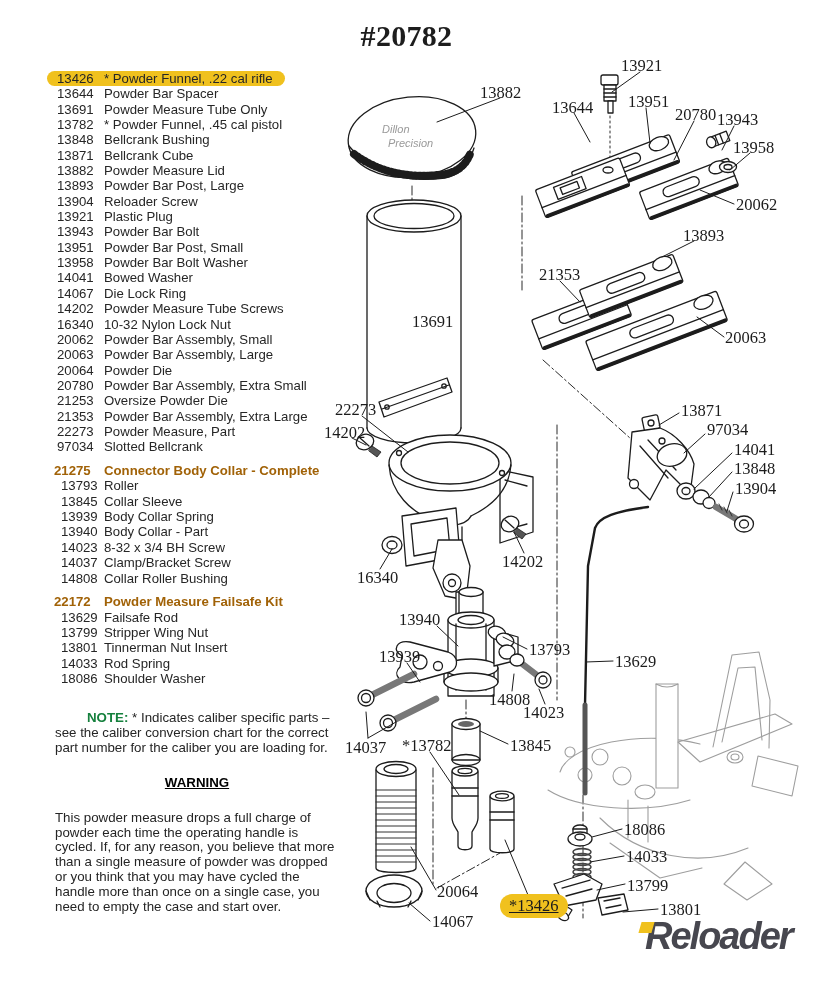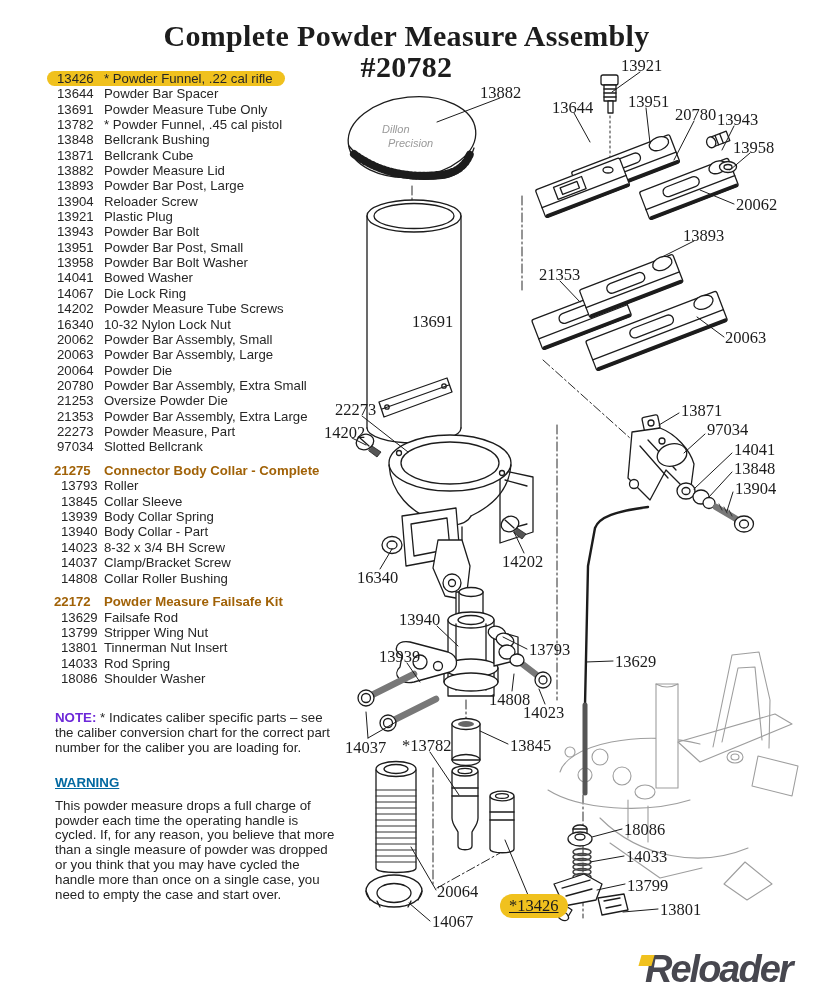--- a/index.html
+++ b/index.html
@@ -19,30 +19,30 @@
   .row{display:flex;height:15.35px;align-items:flex-start;font-size:13.2px;color:#262626;padding-left:10px;white-space:nowrap;}
   .row .num{width:47px;flex:none;}
   .row .desc{flex:none;}
   .row.hdr{font-weight:700;color:#a16207;margin-top:8.5px;padding-left:7px;}
   .row.hdr .num{width:50px;}
   .row.sub{padding-left:14px;}
   .row.sub .num{width:43px;}
   .row.hl{background:var(--accent);border-radius:10px;width:fit-content;padding-right:12px;}
   
   #note-block{left:55px;top:711px;width:284px;font-size:13.3px;line-height:14.8px;color:#252525;}
-  #note-block .lbl{font-weight:700;color:#6d28d9;}
+  #note-block .lbl{font-weight:700;color:#15803d;margin-left:32px;}
   #warning-block{left:55px;top:776px;width:284px;font-size:13.3px;line-height:14.8px;color:#252525;}
-  #warning-block .wtitle{font-weight:700;text-decoration:underline;text-align:left;width:100%;display:block;margin-bottom:8px;color:#0369a1;}
+  #warning-block .wtitle{font-weight:700;text-decoration:underline;text-align:center;width:100%;display:block;margin-bottom:20px;color:#000000;}
   #warning-block .wem{font-weight:700;font-style:italic;color:#161616;}
   
   #diagram-callouts{left:0;top:0;width:813px;height:1000px;pointer-events:none;}
   .callout{position:absolute;font-family:"Liberation Serif",serif;font-size:16.5px;line-height:17px;color:#1b1b1b;white-space:nowrap;}
   .callout.pill{background:var(--accent);padding:3px 9px 4px 9px;border-radius:12px;}
   
-  #logo{left:638px;top:914px;height:46px;margin-top:33px;}
+  #logo{left:638px;top:914px;height:46px;}
   #logo .accent{position:absolute;left:2px;top:8px;width:13px;height:11px;background:var(--accent);transform:skewX(-16deg);}
   #logo .word{font-size:38px;font-weight:700;font-style:italic;letter-spacing:-2px;color:var(--logo-gray);padding-left:7px;line-height:44px;}
   
   svg{position:absolute;left:0;top:0;}
   svg .s{stroke:#1c1c1c;stroke-width:1.3;fill:none;stroke-linecap:round;stroke-linejoin:round;}
   svg .w{fill:#ffffff;}
   svg .dk{fill:#555;stroke:#1c1c1c;stroke-width:.8;}
   svg .dk2{fill:#666;stroke:none;}
   svg .gsh{stroke:#787878;stroke-width:6.5;fill:none;stroke-linecap:round;}
   svg .thr{stroke:#333;stroke-width:1;fill:none;}
@@ -360,21 +360,20 @@
       <path d="M625,884 L597,890"></path>
       <path d="M436,890 L411,847"></path>
       <path d="M528,895 L505,840"></path>
       <path d="M430,921 L409,903"></path>
       <path d="M658,909 L623,912"></path>
     </g>
   </g>
 </svg>
 
 <div class="abs" id="title-block">
-  <div class="t1">Complete Powder Measure Assembly</div>
   <div class="t2">#20782</div>
 </div>
 
 <div class="abs" id="parts-list">
     <div class="row hl">
       <span class="num">13426</span>
       <span class="desc">* Powder Funnel, .22 cal rifle</span>
     </div>
     <div class="row">
       <span class="num">13644</span>

